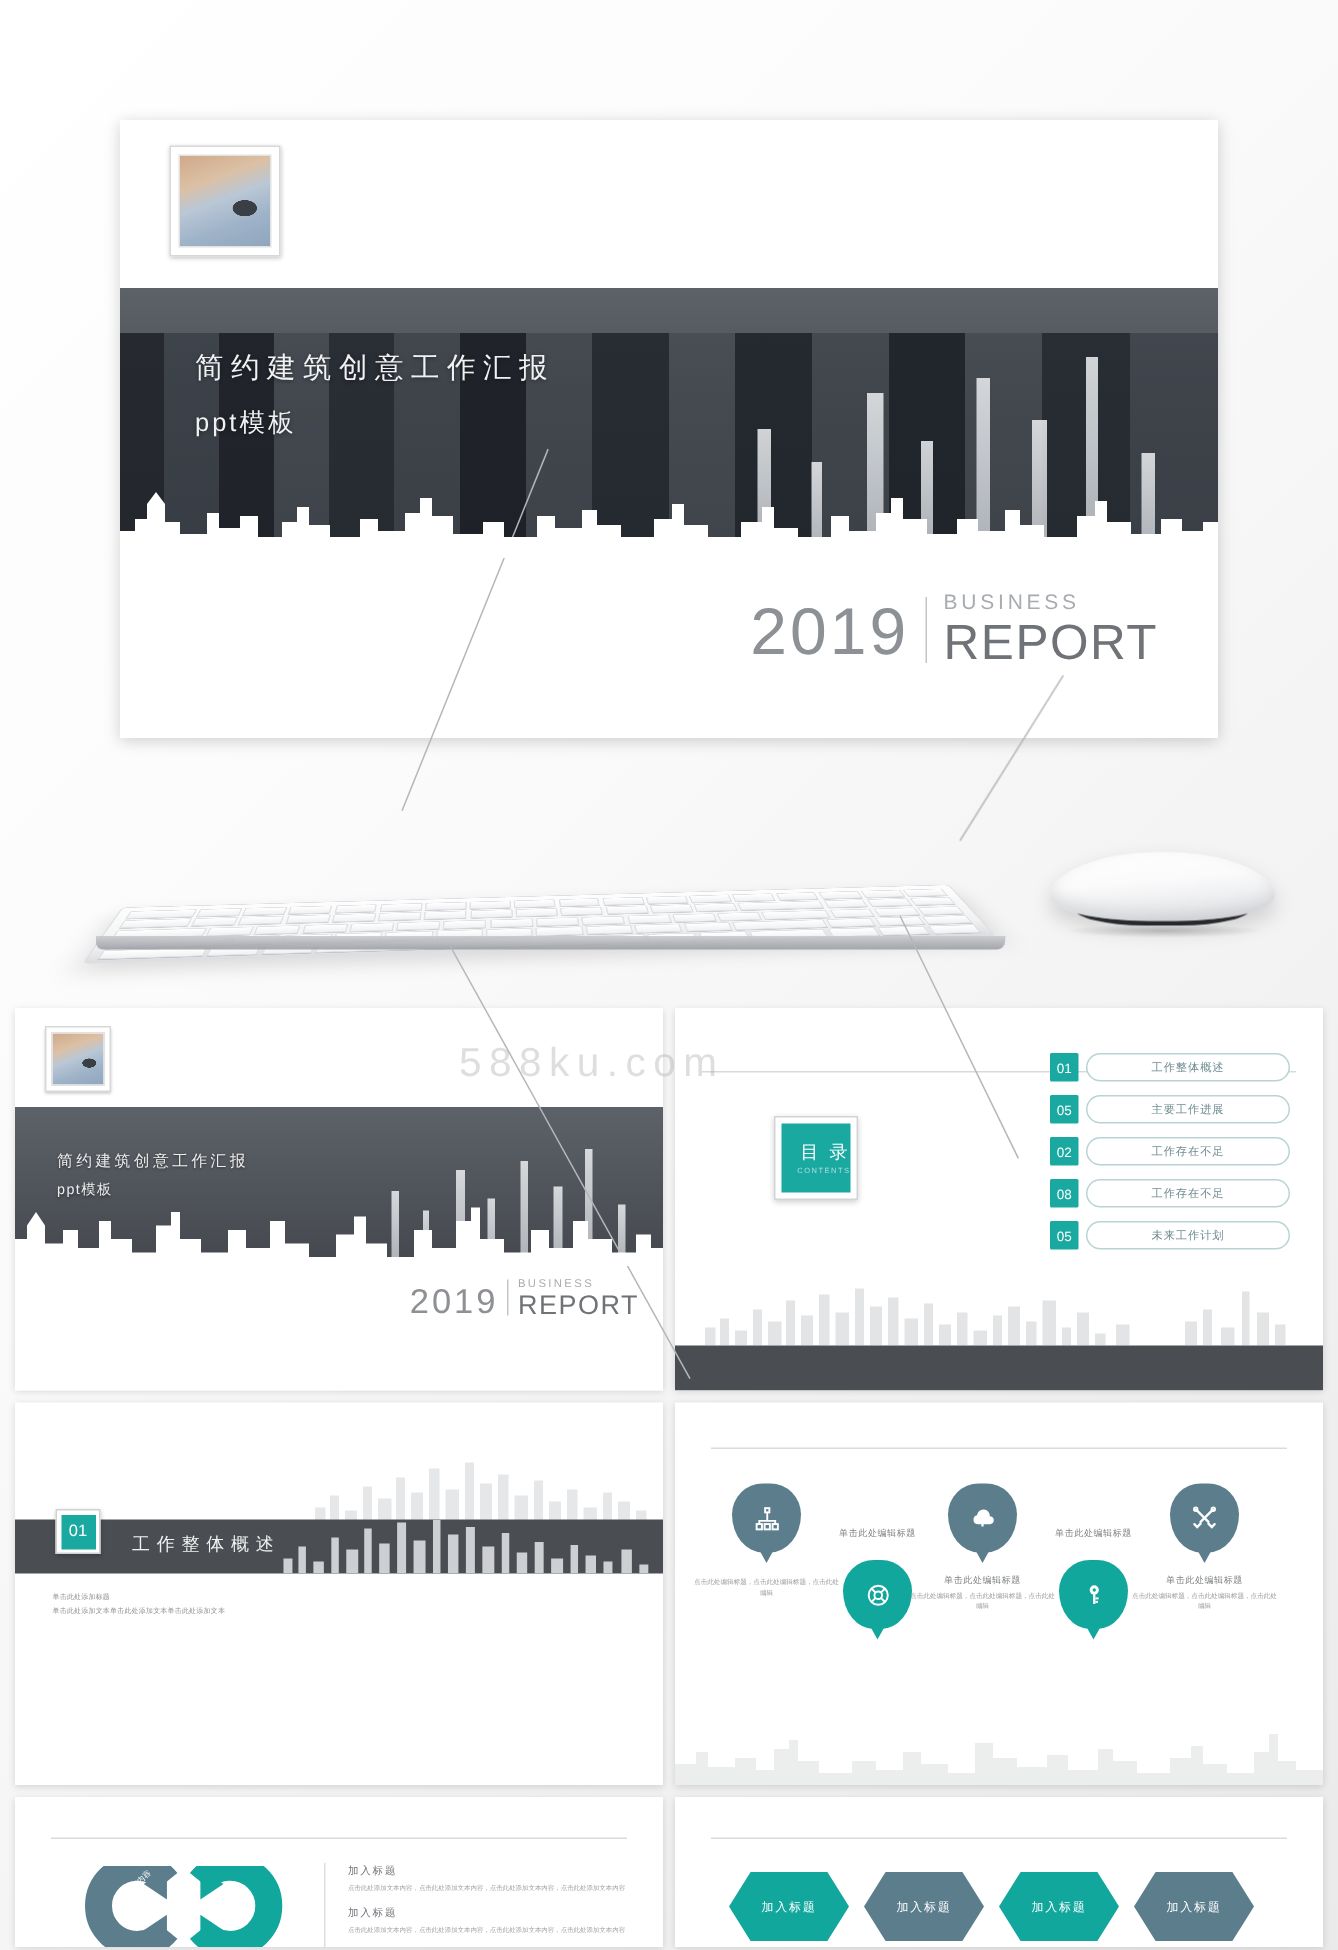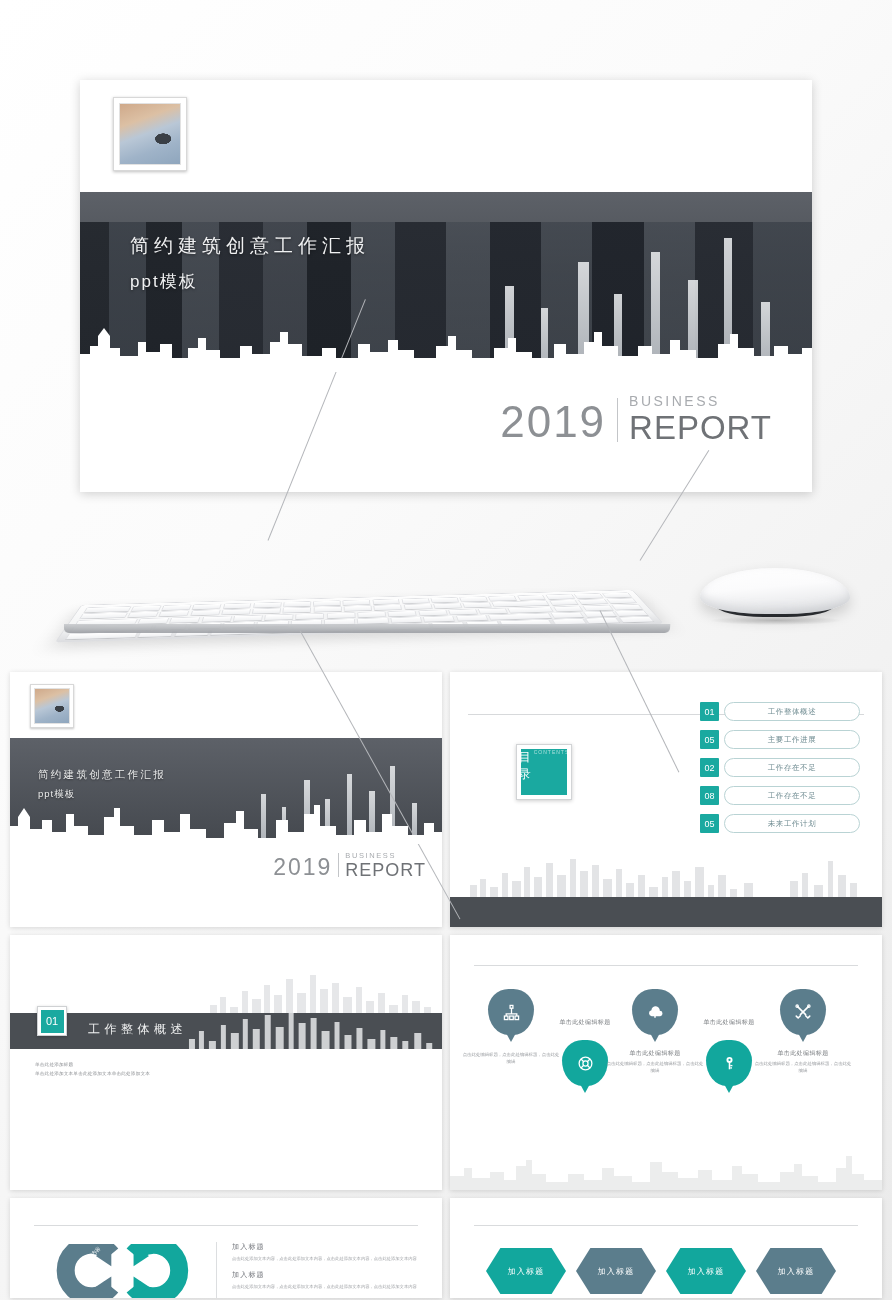--- a/index.html
+++ b/index.html
@@ -142,21 +142,21 @@
 
   
   .toc-line { position:absolute; left:18px; top:42px; width:396px; height:1px; background:#d7d9db; }
   .toc-badge {
     position:absolute; left:66px; top:72px; width:56px; height:56px;
     background:#fff; border:1px solid #d2d4d6; padding:4px;
     box-shadow:0 1px 4px rgba(0,0,0,.2);
   }
   .toc-badge-in {
     width:100%; height:100%; background:#1aa9a0; display:flex;
-    flex-direction:row; align-items:flex-start; justify-content:center; gap:1px;
+    flex-direction:column; align-items:flex-end; justify-content:center; gap:1px;
   }
   .toc-badge-cn { color:#fff; font-size:12px; letter-spacing:2px; }
   .toc-badge-en { color:rgba(255,255,255,.62); font-size:5px; letter-spacing:1px; }
   .toc-list { position:absolute; right:22px; top:30px; width:160px; }
   .toc-item { display:flex; align-items:center; gap:5px; margin-bottom:9px; }
   .toc-num {
     width:19px; height:19px; background:#1aa9a0; color:#fff; font-size:9px;
     display:flex; align-items:center; justify-content:center; border-radius:1px;
   }
   .toc-pill {
@@ -689,13 +689,14 @@
           <div class="hex teal">加入标题</div>
           <div class="hex slate">加入标题</div>
           <div class="hex teal">加入标题</div>
           <div class="hex slate">加入标题</div>
         </div>
     </div>
   </div>
 </div>
 
 <div class="watermark">
+  <div class="wm-en">588ku.com</div>
 </div>
 
 </body></html>

